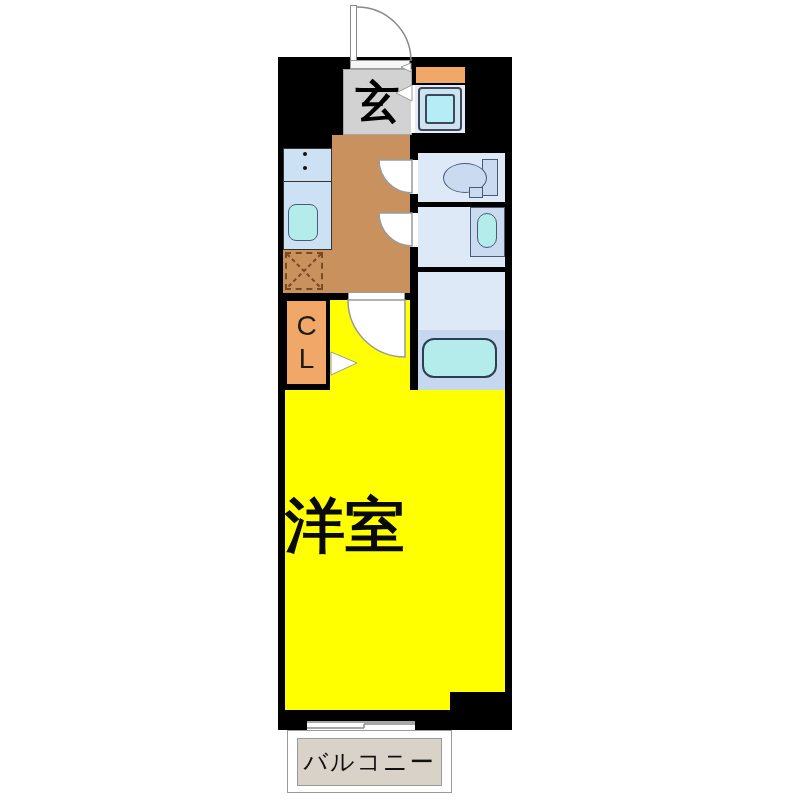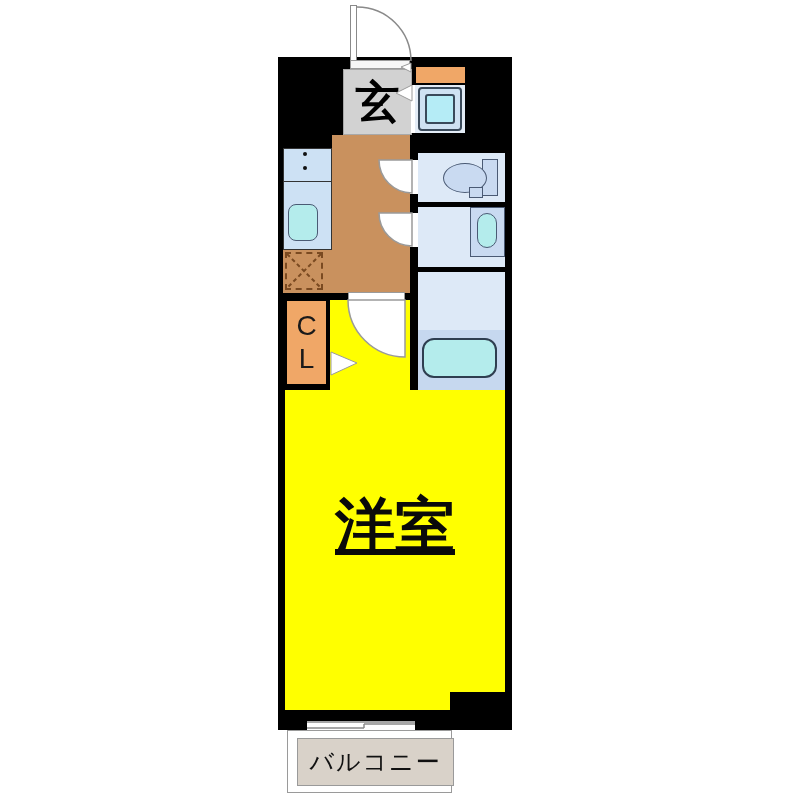--- a/index.html
+++ b/index.html
@@ -44,27 +44,27 @@
   .fridge{left:285px;top:252px;width:38px;height:38px;border:2px dashed #7a4a21;}
   
   .closet{left:283px;top:297px;width:47px;height:91px;background:#f0a767;border:4px solid #000;
           display:flex;flex-direction:column;align-items:center;justify-content:center;gap:2px;}
   .closet span{font-size:28px;font-weight:500;color:#1a1a1a;line-height:1.1;}
   
   .room-a{left:285px;top:390px;width:220px;height:302px;background:#ffff00;}
   .room-b{left:285px;top:692px;width:165px;height:18px;background:#ffff00;}
   .room-c{left:330px;top:300px;width:80px;height:90px;background:#ffff00;}
   .room-door-opening{left:348px;top:292px;width:57px;height:9px;background:#fff;border:1px solid #9a9a9a;}
-  .room-label{left:285px;top:492px;width:220px;text-align:center;color:#0a0a0a;text-decoration:underline;}
+  .room-label{left:285px;top:492px;width:220px;color:#0a0a0a;}
   .room-label .l1{font-size:60px;font-weight:600;line-height:1.12;}
   .room-label .l2{font-size:54px;font-weight:600;line-height:1.12;}
   
   .window-band{left:307px;top:721px;width:108px;height:9px;background:#fff;}
   .balcony-outer{left:287px;top:730px;width:165px;height:63px;background:#fff;border:1px solid #9a9a9a;}
-  .balcony-inner{left:297px;top:738px;width:157px;height:48px;background:#d9d2c9;border:1px solid #9a9a9a;
+  .balcony-inner{left:297px;top:738px;width:145px;height:48px;background:#d9d2c9;border:1px solid #9a9a9a;
                  display:flex;align-items:center;justify-content:center;}
   .balcony-inner span{font-size:24px;color:#111;letter-spacing:2px;}
   svg.overlay{position:absolute;left:0;top:0;pointer-events:none;}
 </style>
 </head>
 <body>
 
 <div id="canvas">
 
   <div class="abs walls"></div>

